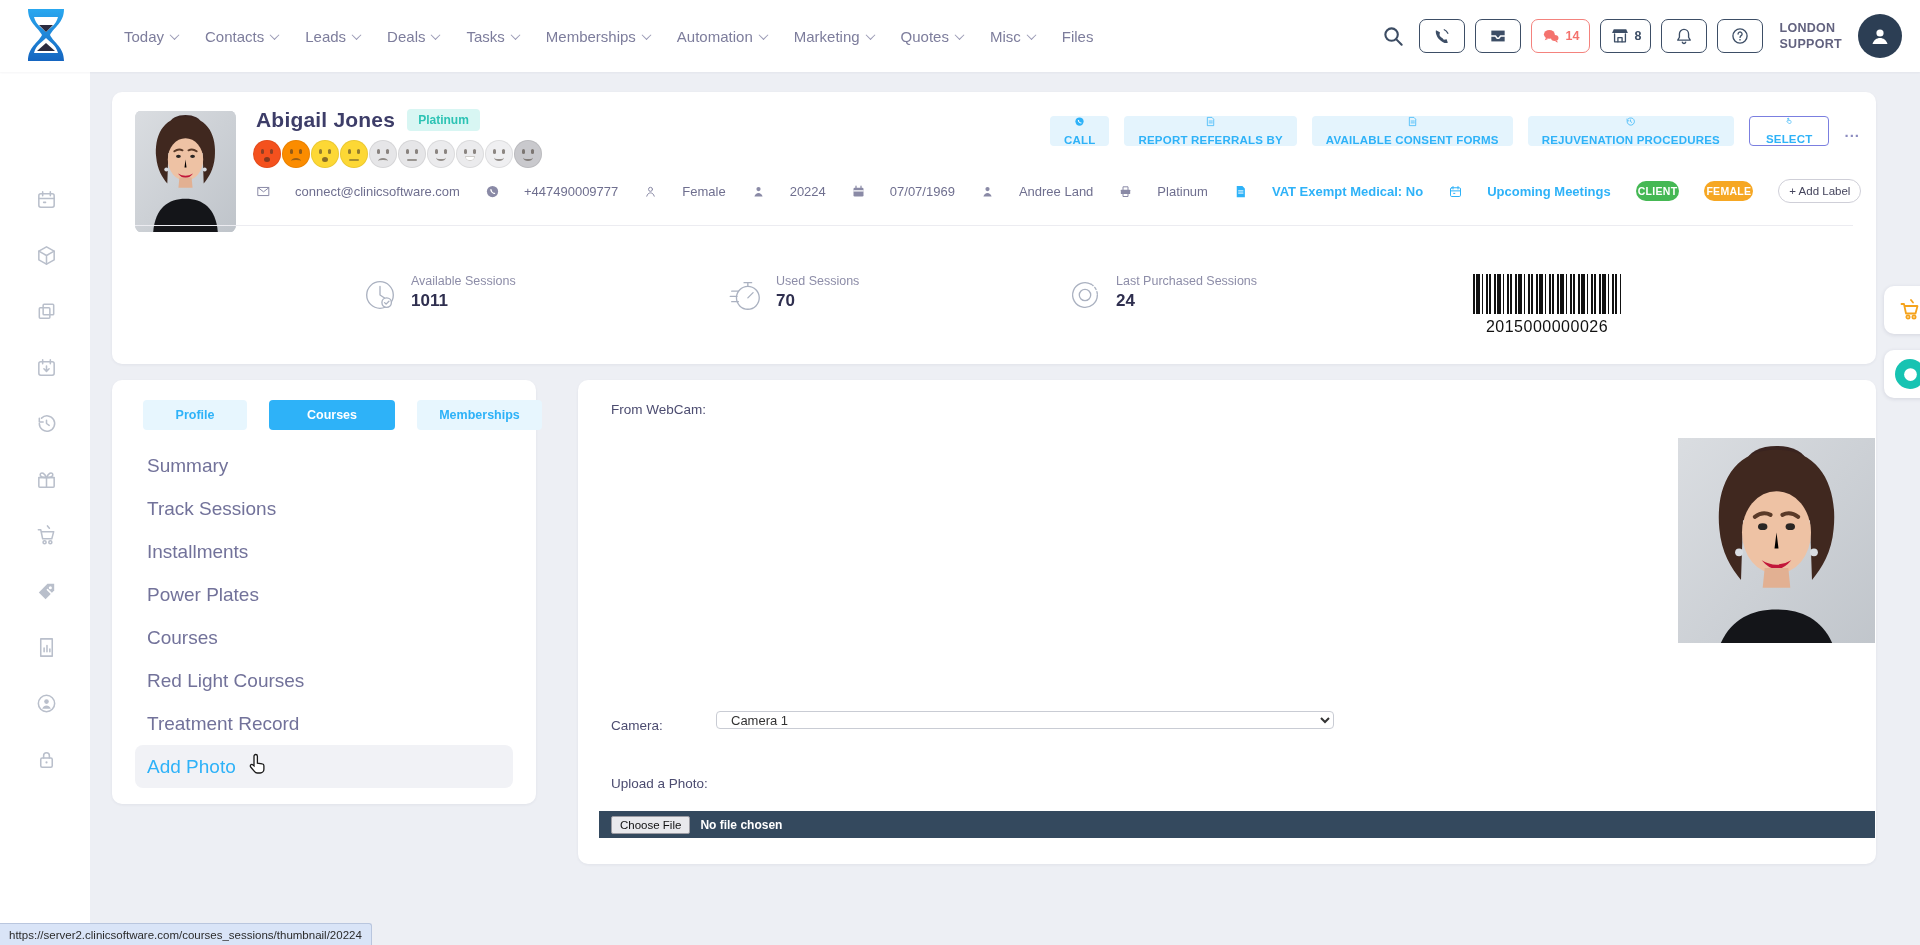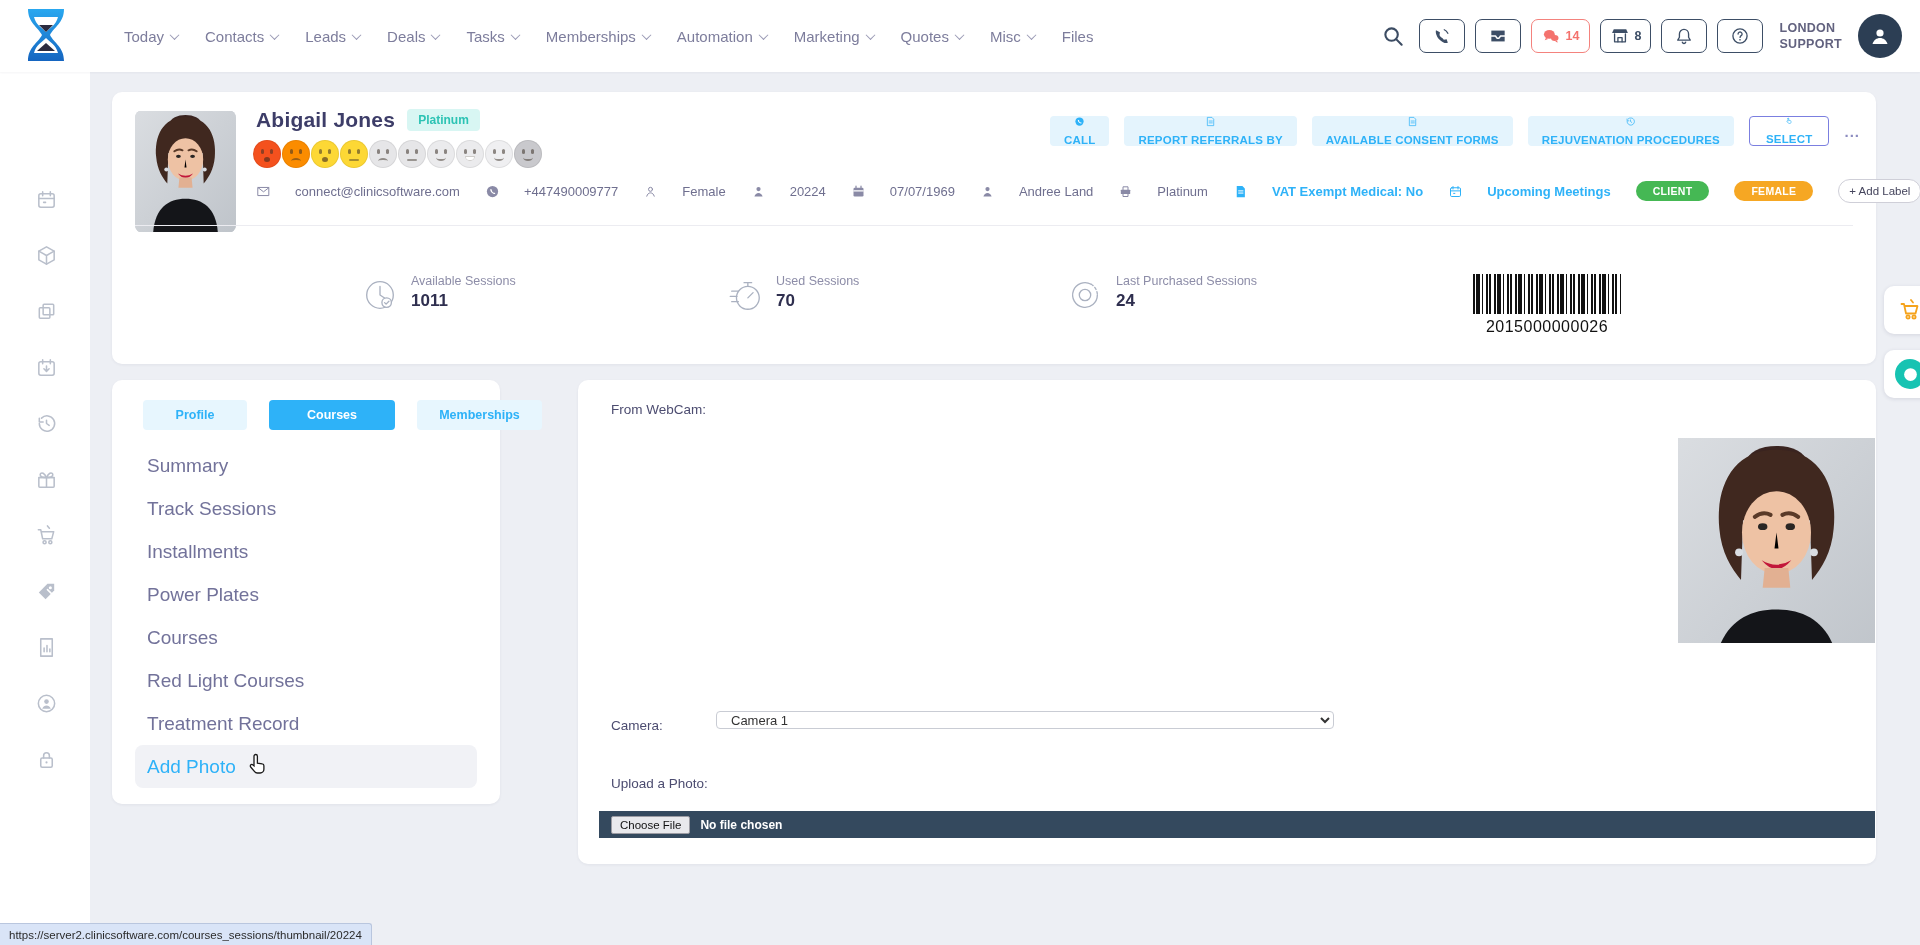--- a/index.html
+++ b/index.html
@@ -20,42 +20,42 @@
   .loc { margin:0 6px; font-size:12.5px; font-weight:bold; color:#62627f; line-height:1.3; letter-spacing:.3px; }
   .avatar { width:44px; height:44px; border-radius:50%; background:#2c3e54; display:flex; align-items:center; justify-content:center; color:#fff; cursor:pointer; }
 
   
   .rail { position:absolute; left:0; top:72px; width:90px; height:873px; background:#fff; }
   .rail-btn { position:absolute; left:34px; width:24px; height:24px; color:#b9bfcb; cursor:pointer; display:flex; align-items:center; justify-content:center; }
 
   
   .card { position:absolute; background:#fff; border-radius:10px; box-shadow:0 1px 3px rgba(30,30,70,.06); }
   .header-card { left:112px; top:92px; width:1764px; height:272px; }
-  .left-card   { left:112px; top:380px; width:388px; height:424px; }
+  .left-card   { left:112px; top:380px; width:424px; height:424px; }
   .right-card  { left:578px; top:380px; width:1298px; height:484px; }
 
   
   .cphoto { position:absolute; left:23px; top:18px; width:101px; height:123px; border-radius:8px; overflow:hidden; }
   .namerow { position:absolute; left:144px; top:16px; display:flex; align-items:center; }
   .cname { font-size:21px; font-weight:bold; color:#3d3d68; letter-spacing:.2px; }
   .tierbadge { margin-left:12px; background:#d8f6f3; color:#2cc3b4; font-size:12px; font-weight:bold; padding:4px 11px; border-radius:4px; }
   .faces { position:absolute; left:141px; top:48px; display:flex; gap:1px; }
   .face { position:relative; width:28px; height:28px; border-radius:50%; box-shadow:inset 0 0 0 1px rgba(0,0,0,.07); cursor:pointer; }
   .face i { position:absolute; top:9px; left:8px; width:3px; height:5px; background:rgba(60,50,40,.55); border-radius:2px; box-shadow:9px 0 rgba(60,50,40,.55); }
   .face b { position:absolute; }
   .m-openfrown b { left:11px; top:17px; width:6px; height:5px; background:rgba(60,40,30,.6); border-radius:50%; }
   .m-frown b { left:9px; top:18px; width:10px; height:6px; border-top:2px solid rgba(60,50,40,.5); border-radius:50%; }
   .m-neutral b { left:9px; top:19px; width:10px; height:2px; background:rgba(60,50,40,.45); border-radius:1px; }
   .m-smile b { left:9px; top:14px; width:10px; height:7px; border-bottom:2px solid rgba(60,50,40,.5); border-radius:50%; }
   .m-bigsmile b { left:9px; top:16px; width:10px; height:5px; background:#fff; border-radius:0 0 9px 9px; box-shadow:inset 0 0 0 1px rgba(60,50,40,.25); }
   .contact { position:absolute; left:144px; top:88px; display:flex; align-items:center; gap:25px; height:22px; }
   .c-item { display:flex; align-items:center; gap:24px; color:#6f6f8f; font-size:13px; white-space:nowrap; }
   .c-item .cic { color:#8a8aa6; display:flex; }
   .c-item.blue, .c-item.blue .cic { color:#2eb2f8; font-weight:bold; cursor:pointer; }
-  .lbl { color:#fff; font-size:10.5px; font-weight:bold; padding:4px 17px; border-radius:11px; letter-spacing:.3px; cursor:pointer; }
+  .lbl { color:#fff; font-size:10.5px; font-weight:bold; padding:4px 2px; border-radius:11px; letter-spacing:.3px; cursor:pointer; }
   .lbl.client { background:#45b854; }
   .lbl.female { background:#f6a723; }
   .addlbl { border:1px solid #cfcfd8; border-radius:12px; padding:5px 10px; font-size:11.5px; color:#44445c; background:#fff; cursor:pointer; white-space:nowrap; }
   .hdivider { position:absolute; left:23px; right:23px; top:133px; height:1px; background:#ececf1; }
   .actions { position:absolute; right:16px; top:24px; display:flex; align-items:center; gap:15px; }
   .act { height:30px; padding:0 14px; border-radius:4px; background:#e4f4fd; color:#2eb2f8; font-size:11.5px; font-weight:bold; display:flex; align-items:center; gap:7px; cursor:pointer; letter-spacing:.2px; white-space:nowrap;flex-direction:column; }
   .act.select { background:#fff; border:1.5px solid #7b7fe0; padding:0 16px; }
   .more { color:#8c8cc0; font-weight:bold; font-size:15px; letter-spacing:1px; cursor:pointer; }
   .stat { position:absolute; top:182px; display:flex; gap:12px; }
   .stat .sic { color:#aab1c0; margin-top:2px; }

